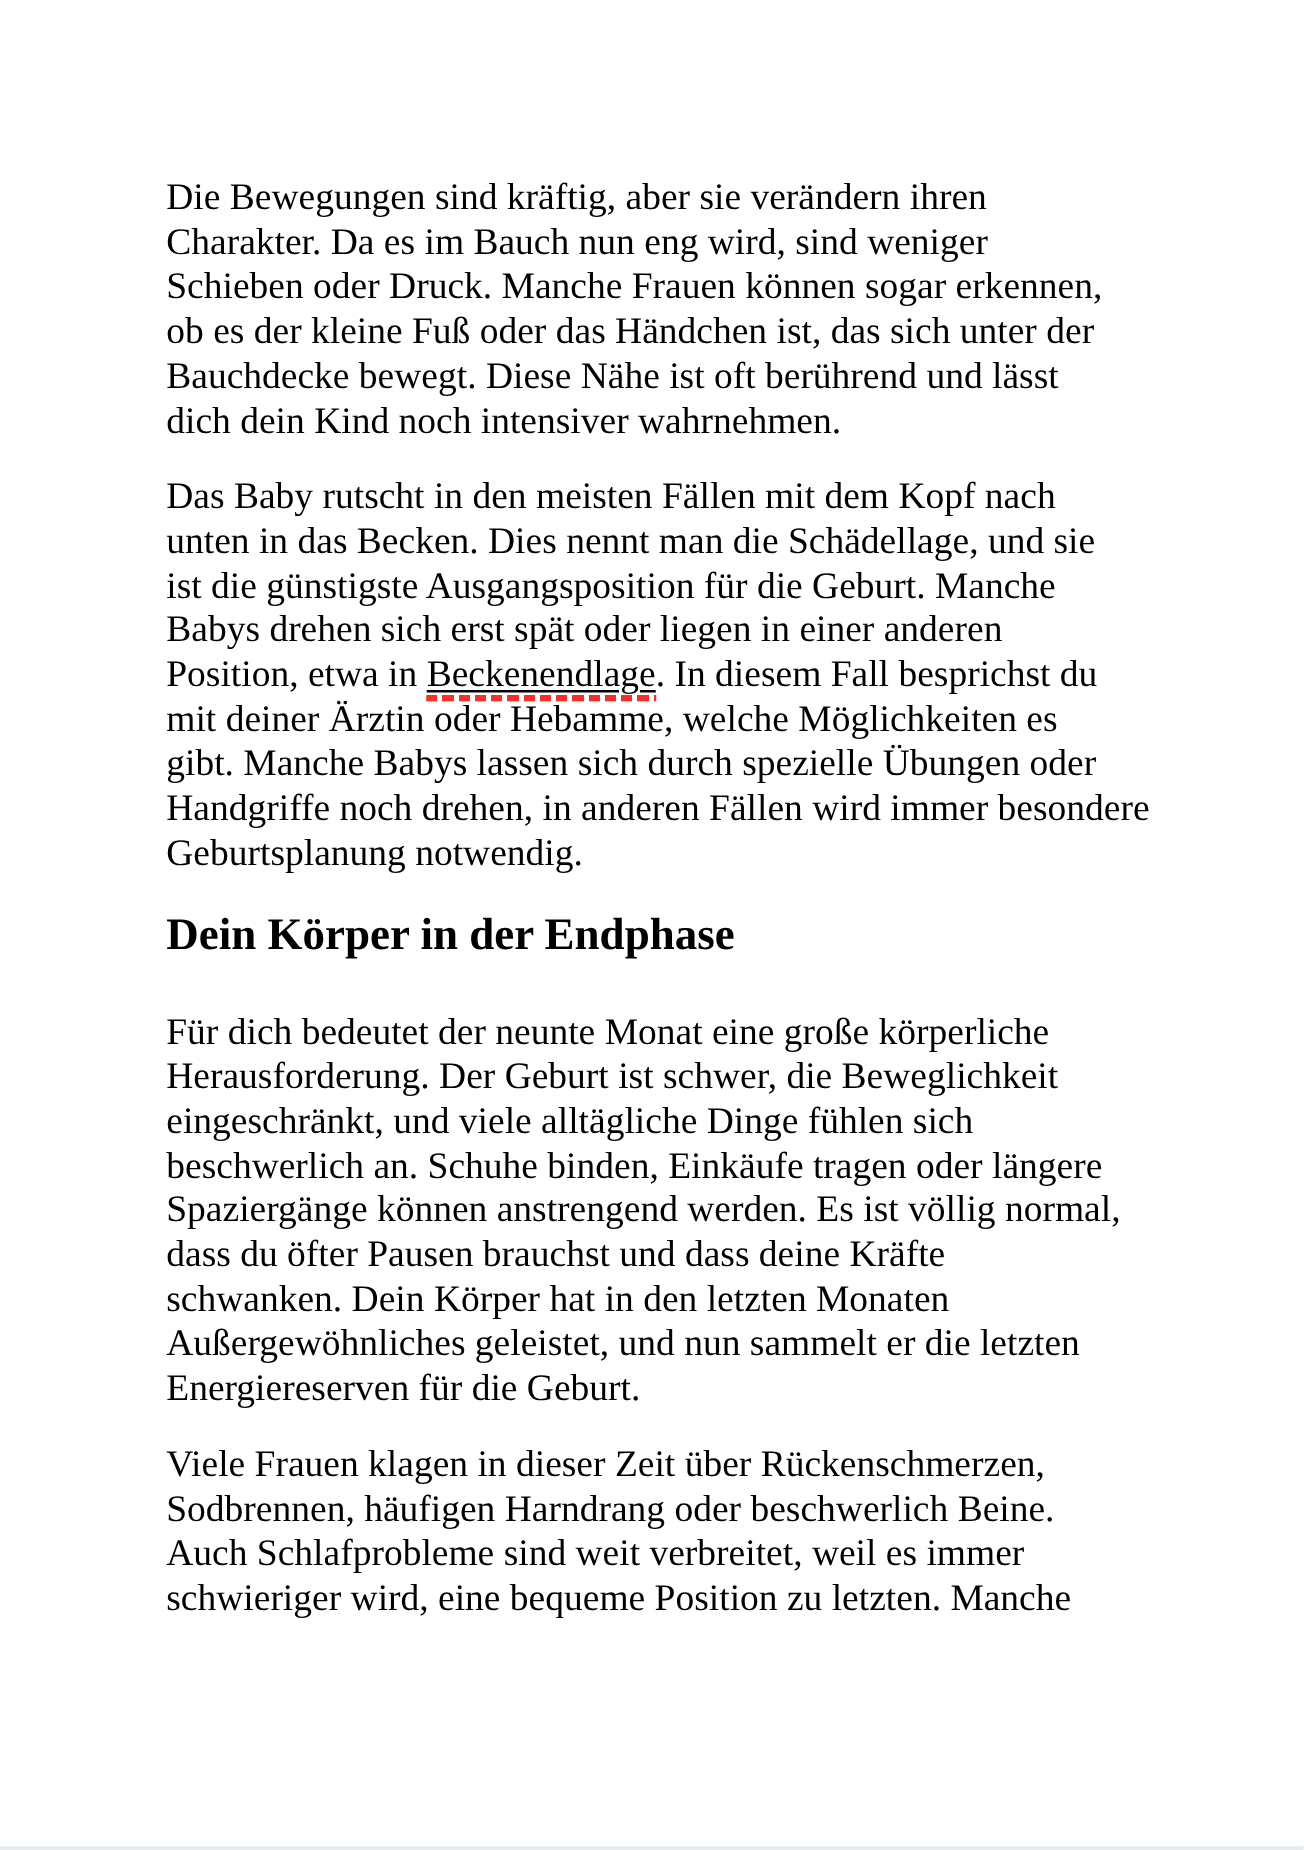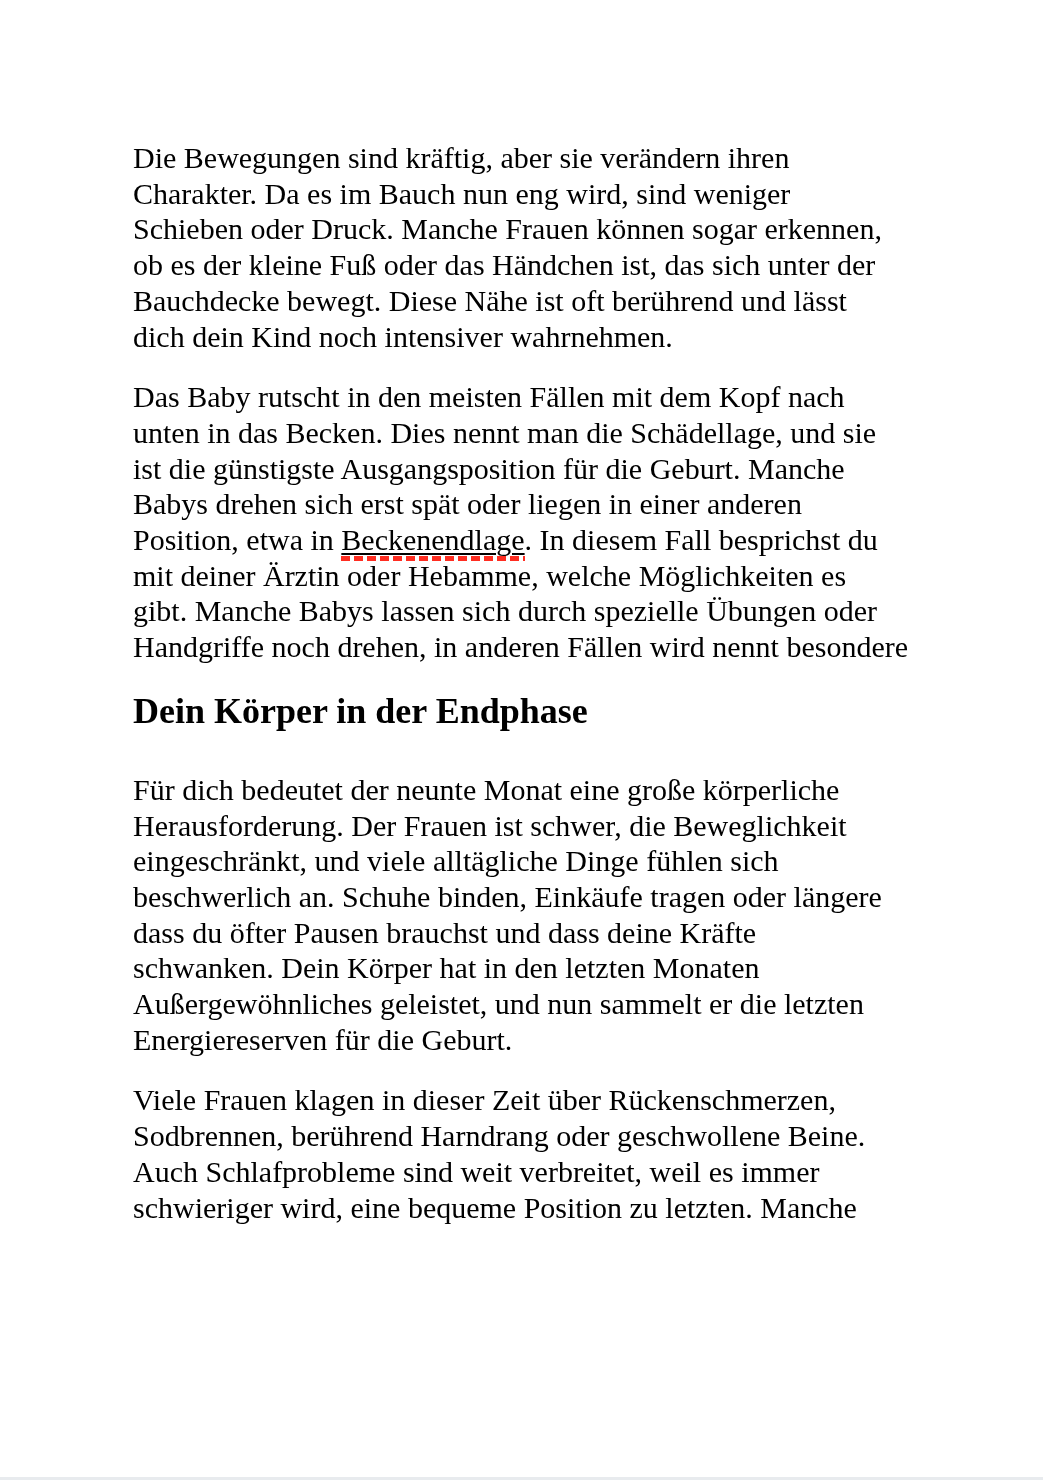--- a/index.html
+++ b/index.html
@@ -76,34 +76,36 @@
         <span class="doc-line"><span>dich dein Kind noch intensiver wahrnehmen.</span></span>
       </p>
       <p class="doc-paragraph">
         <span class="doc-line"><span>Das Baby rutscht in den meisten Fällen mit dem Kopf nach</span></span>
         <span class="doc-line"><span>unten in das Becken. Dies nennt man die Schädellage, und sie</span></span>
         <span class="doc-line"><span>ist die günstigste Ausgangsposition für die Geburt. Manche</span></span>
         <span class="doc-line"><span>Babys drehen sich erst spät oder liegen in einer anderen</span></span>
         <span class="doc-line"><span>Position, etwa in </span><span class="misspelled">Beckenendlage</span><span>. In diesem Fall besprichst du</span></span>
         <span class="doc-line"><span>mit deiner Ärztin oder Hebamme, welche Möglichkeiten es</span></span>
         <span class="doc-line"><span>gibt. Manche Babys lassen sich durch spezielle Übungen oder</span></span>
-        <span class="doc-line"><span>Handgriffe noch drehen, in anderen Fällen wird nennt besondere</span></span>
+        <span class="doc-line"><span>Handgriffe noch drehen, in anderen Fällen wird immer besondere</span></span>
+        <span class="doc-line"><span>Geburtsplanung notwendig.</span></span>
       </p>
       <h2 class="doc-heading">Dein Körper in der Endphase</h2>
       <p class="doc-paragraph">
         <span class="doc-line"><span>Für dich bedeutet der neunte Monat eine große körperliche</span></span>
-        <span class="doc-line"><span>Herausforderung. Der Frauen ist schwer, die Beweglichkeit</span></span>
+        <span class="doc-line"><span>Herausforderung. Der Geburt ist schwer, die Beweglichkeit</span></span>
         <span class="doc-line"><span>eingeschränkt, und viele alltägliche Dinge fühlen sich</span></span>
         <span class="doc-line"><span>beschwerlich an. Schuhe binden, Einkäufe tragen oder längere</span></span>
+        <span class="doc-line"><span>Spaziergänge können anstrengend werden. Es ist völlig normal,</span></span>
         <span class="doc-line"><span>dass du öfter Pausen brauchst und dass deine Kräfte</span></span>
         <span class="doc-line"><span>schwanken. Dein Körper hat in den letzten Monaten</span></span>
         <span class="doc-line"><span>Außergewöhnliches geleistet, und nun sammelt er die letzten</span></span>
         <span class="doc-line"><span>Energiereserven für die Geburt.</span></span>
       </p>
       <p class="doc-paragraph">
         <span class="doc-line"><span>Viele Frauen klagen in dieser Zeit über Rückenschmerzen,</span></span>
-        <span class="doc-line"><span>Sodbrennen, berührend Harndrang oder geschwollene Beine.</span></span>
+        <span class="doc-line"><span>Sodbrennen, häufigen Harndrang oder beschwerlich Beine.</span></span>
         <span class="doc-line"><span>Auch Schlafprobleme sind weit verbreitet, weil es immer</span></span>
         <span class="doc-line"><span>schwieriger wird, eine bequeme Position zu letzten. Manche</span></span>
       </p>
     </div>
 </div>
 <div class="page-edge" style="background: rgb(232, 235, 238);"></div>
 
 </body></html>

